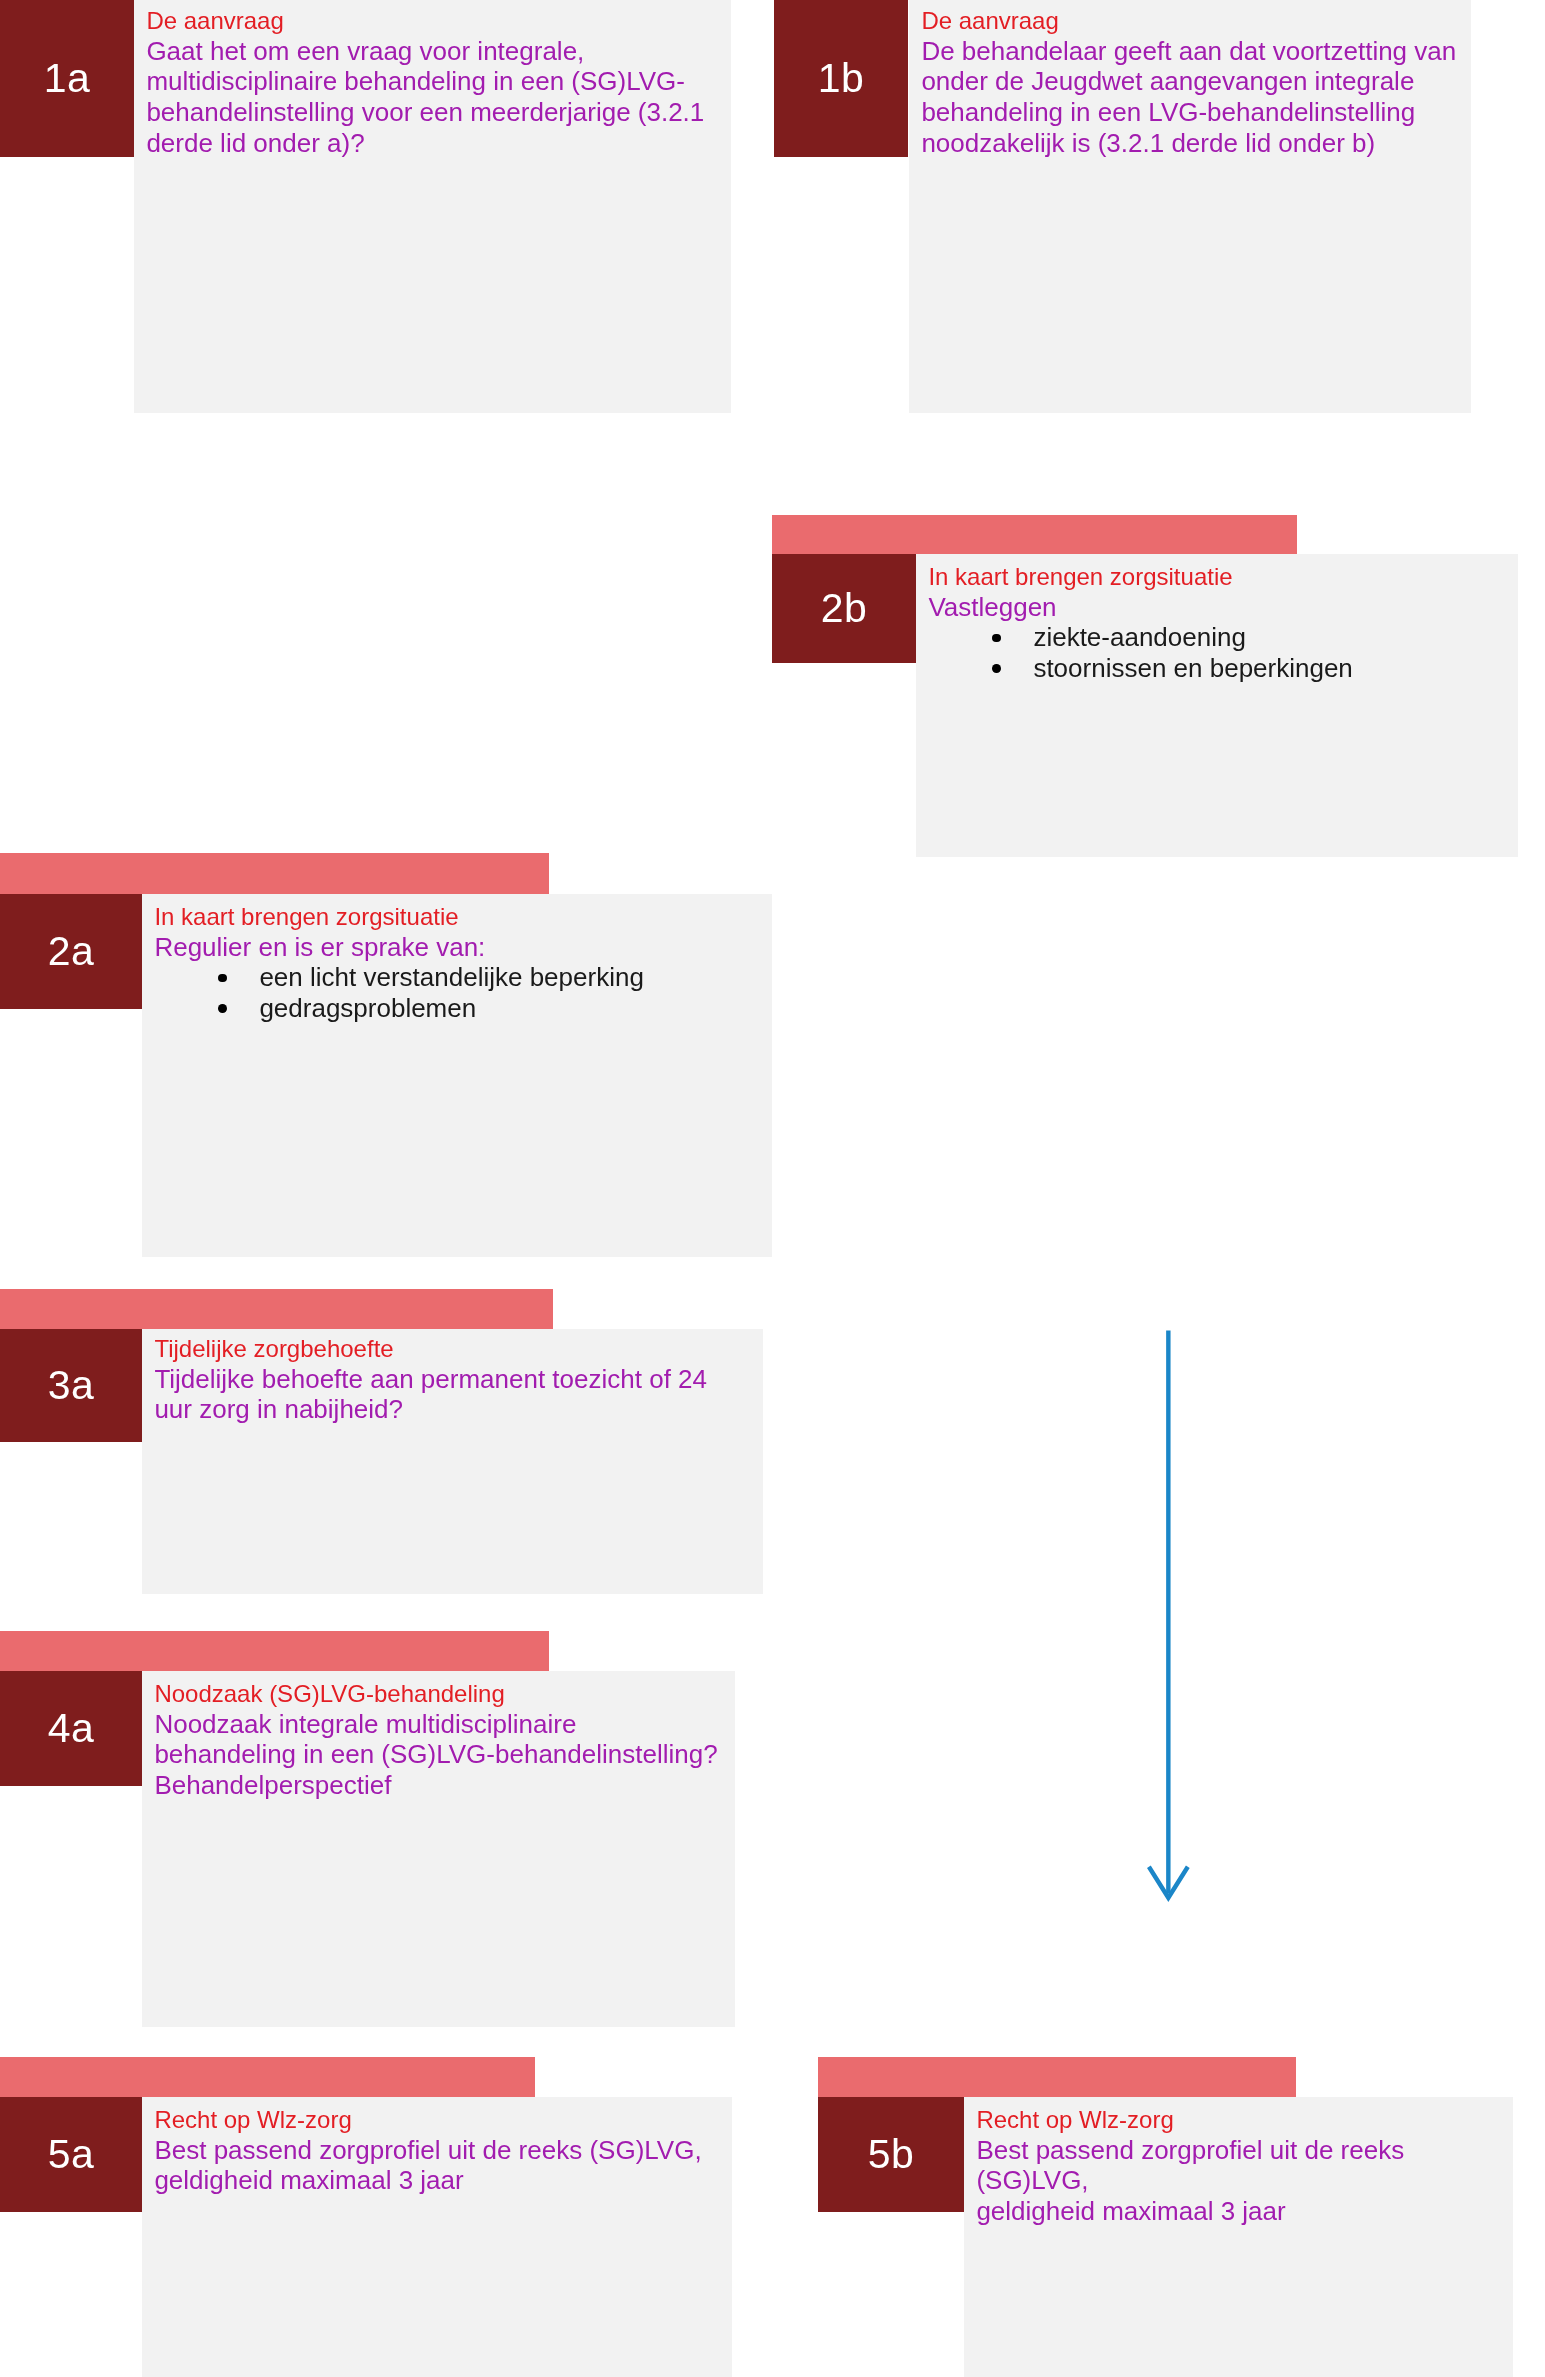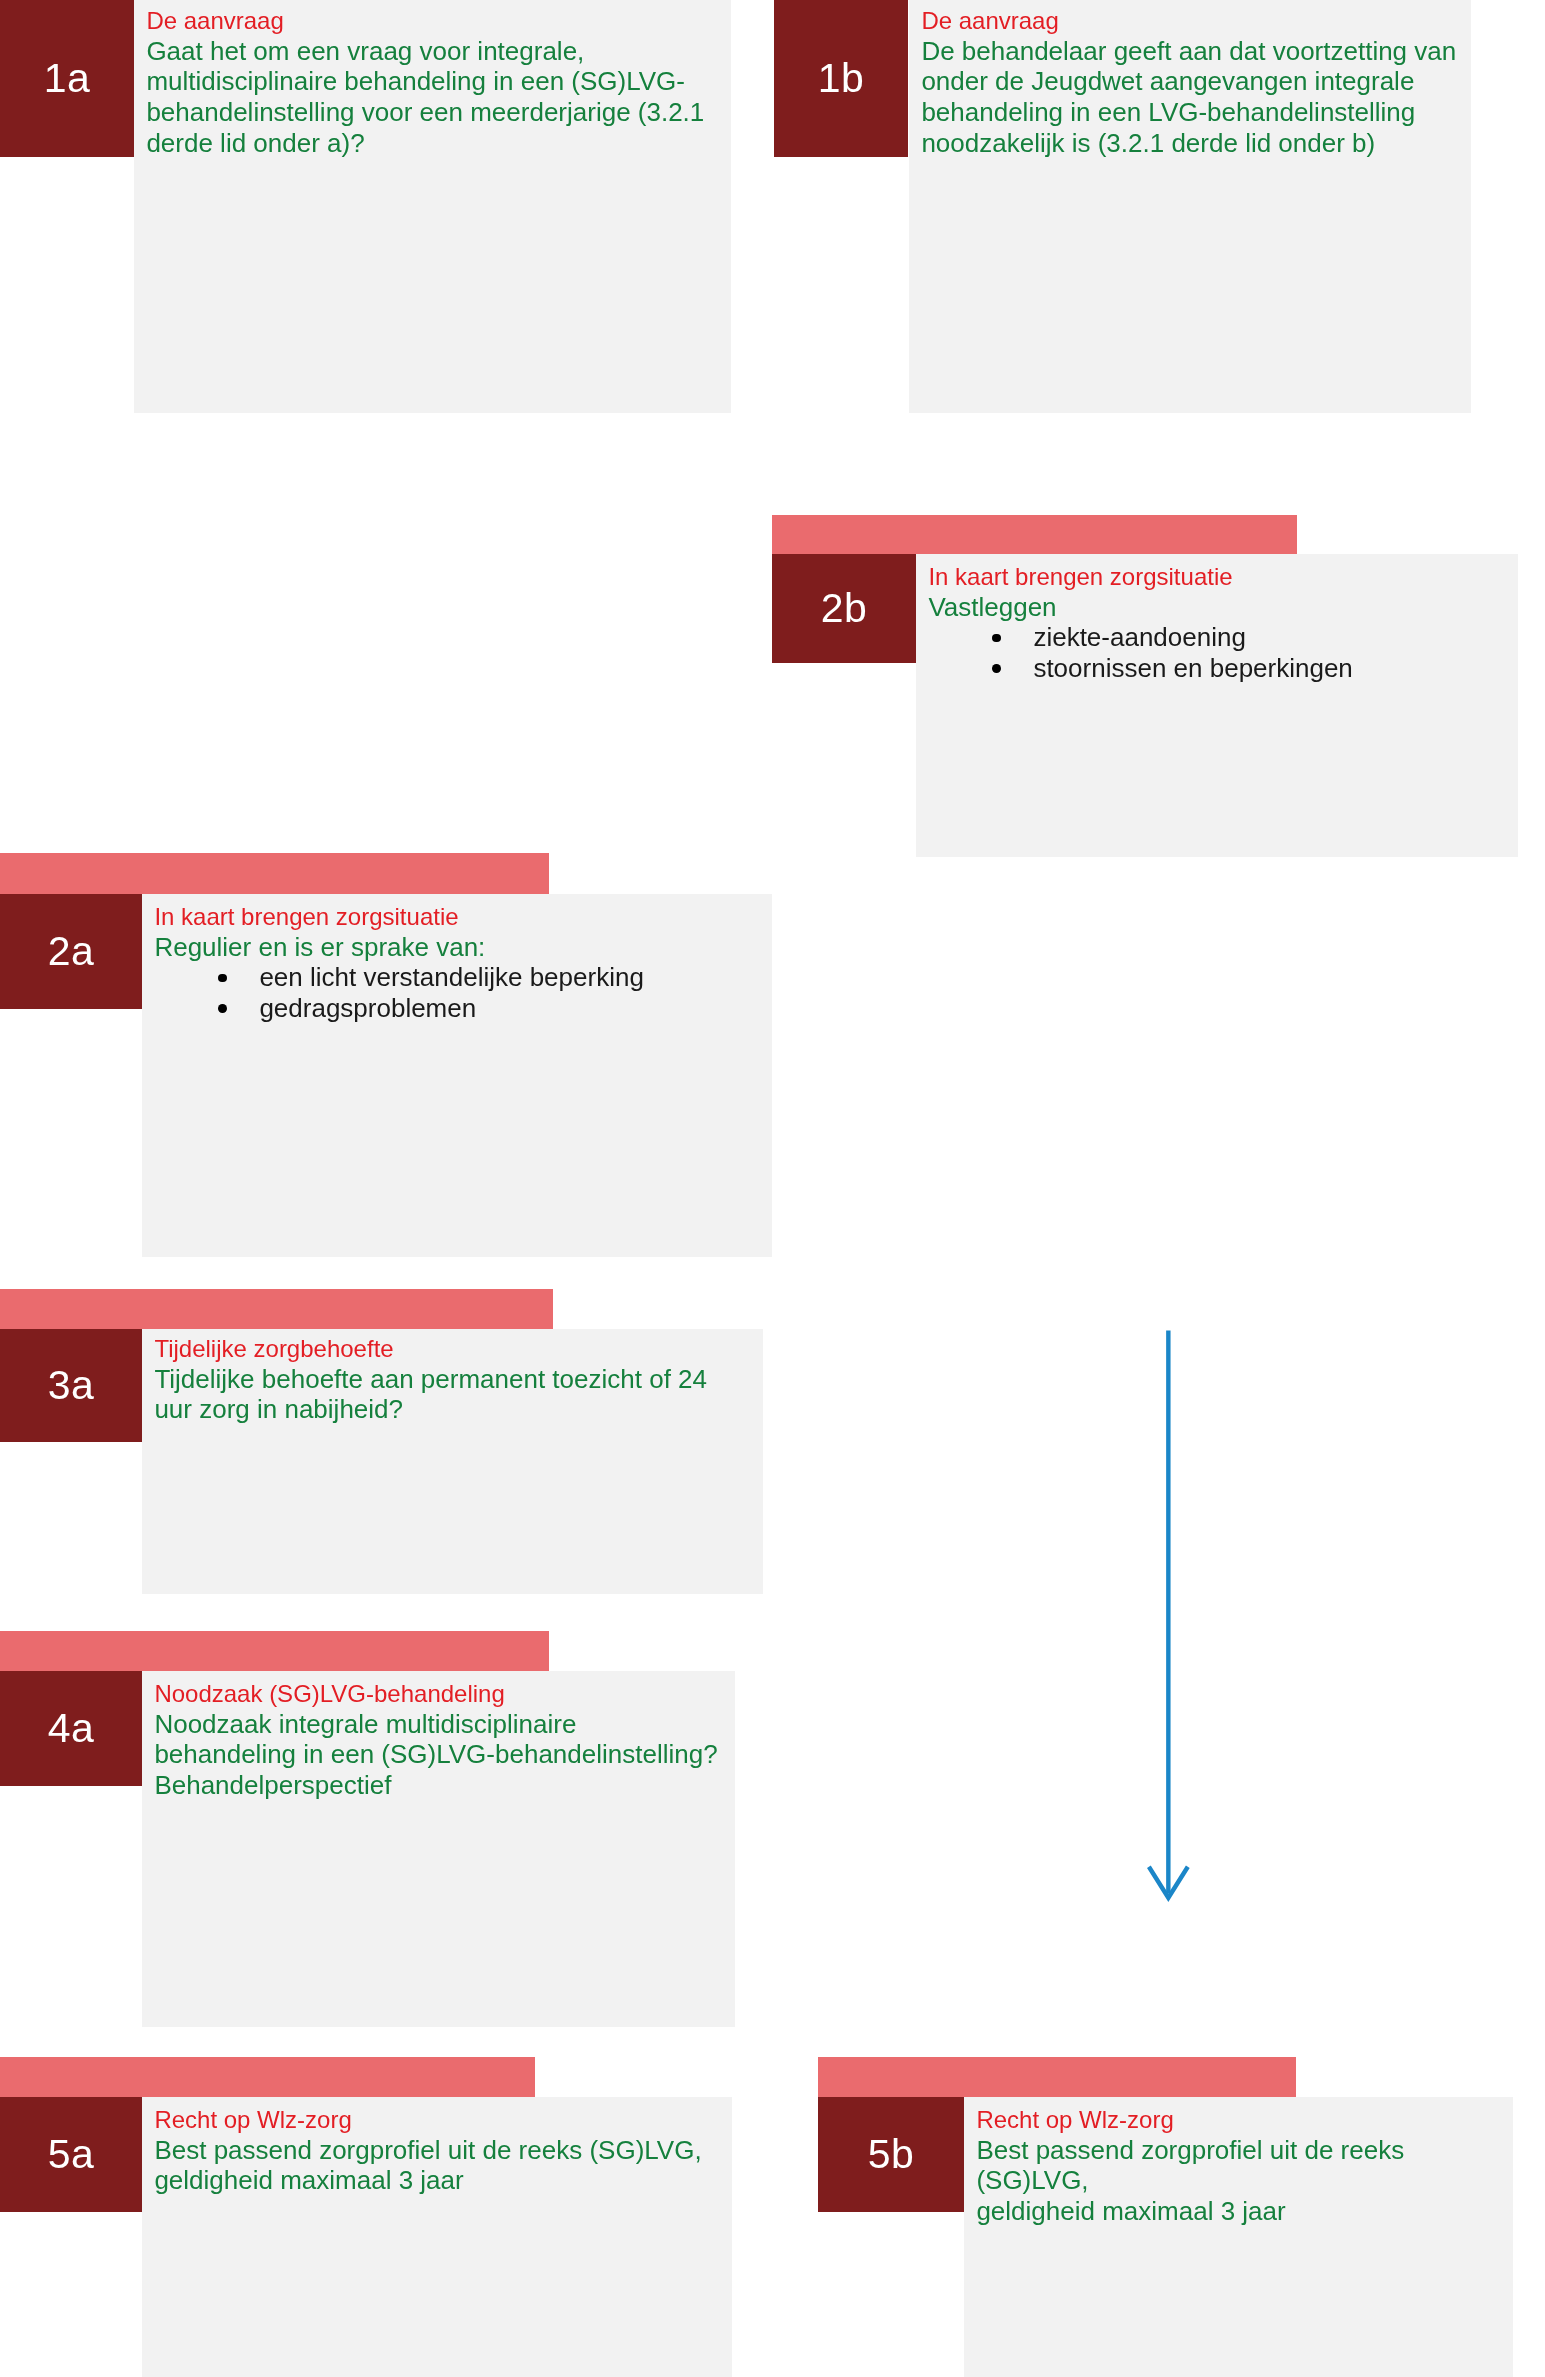--- a/index.html
+++ b/index.html
@@ -51,21 +51,21 @@
   .panel .title {
     color: #e31e24;
     font-size: 24px;
     line-height: 1.16;
     margin: 0 0 0.9px 0;
     font-weight: 400;
     white-space: pre-line;
   }
 
   .panel .body {
-    color: #15803d;
+    color: #a21caf;
     font-size: 26px;
     line-height: 1.18;
     margin: 0;
     white-space: pre-line;
   }
 
   .panel ul.bullets {
     margin: 0;
     padding: 0 0 0 64px;
     list-style: none;

